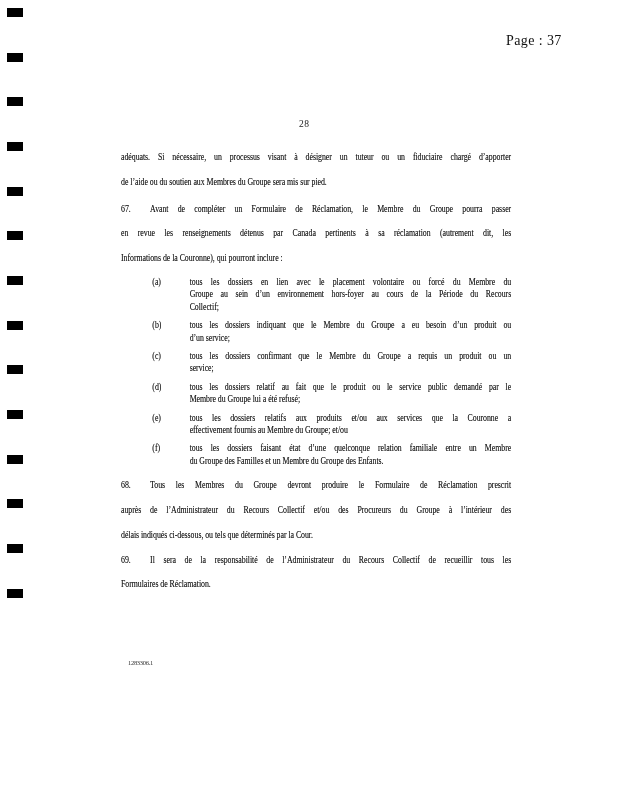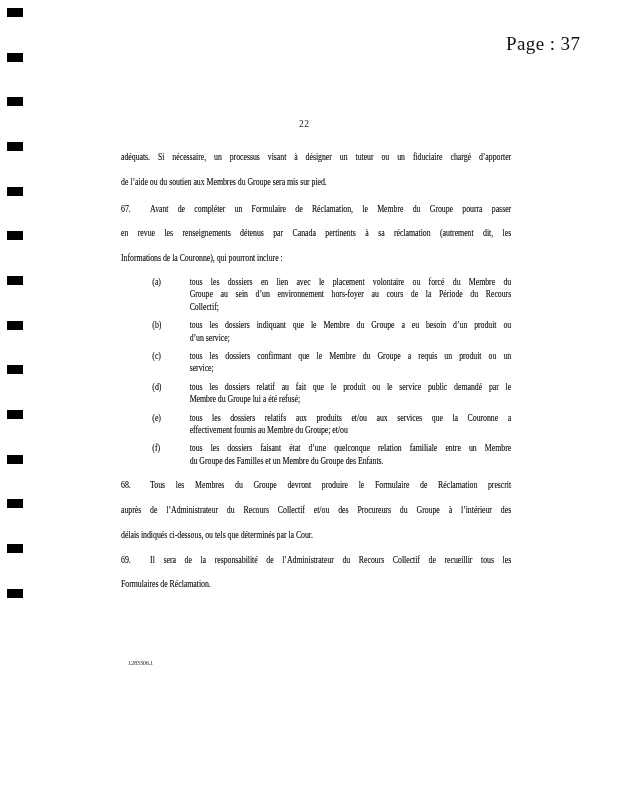--- a/index.html
+++ b/index.html
@@ -16,21 +16,21 @@
     color: #1c1c1c;
   }
   .scan-mark {
     position: absolute;
     left: 7px; width: 16px; height: 9px;
     background: #000000;
   }
   .hdr-page {
     position: absolute;
     left: 506px; top: 33px;
-    font-size: 19px;
+    font-size: 14px;
     letter-spacing: 0.4px;
     color: #111;
     white-space: nowrap;
   }
   .inner-pg {
     position: absolute;
     left: 299px; top: 119px;
     font-size: 9.5px;
     letter-spacing: 0.5px;
     color: #222;
@@ -83,21 +83,21 @@
       <div class="scan-mark" style="top: 365px; left: 7px; width: 16px; height: 9px; background: rgb(0, 0, 0);"></div>
       <div class="scan-mark" style="top: 410px; left: 7px; width: 16px; height: 9px; background: rgb(0, 0, 0);"></div>
       <div class="scan-mark" style="top: 455px; left: 7px; width: 16px; height: 9px; background: rgb(0, 0, 0);"></div>
       <div class="scan-mark" style="top: 499px; left: 7px; width: 16px; height: 9px; background: rgb(0, 0, 0);"></div>
       <div class="scan-mark" style="top: 544px; left: 7px; width: 16px; height: 9px; background: rgb(0, 0, 0);"></div>
       <div class="scan-mark" style="top: 589px; left: 7px; width: 16px; height: 9px; background: rgb(0, 0, 0);"></div>
     </div>
 
   <div class="hdr-page">Page : 37</div>
 
-  <div class="inner-pg">22</div>
+  <div class="inner-pg">28</div>
 
   <div class="col">
 
     <div class="para">
       <div class="dline jl">adéquats. Si nécessaire, un processus visant à désigner un tuteur ou un fiduciaire chargé d’apporter</div>
       <div class="dline ll">de l’aide ou du soutien aux Membres du Groupe sera mis sur pied.</div>
     </div>
 
     <div class="para p67">
       <div class="dline jl"><span class="pnum">67.</span><span>Avant de compléter un Formulaire de Réclamation, le Membre du Groupe pourra passer</span></div>

